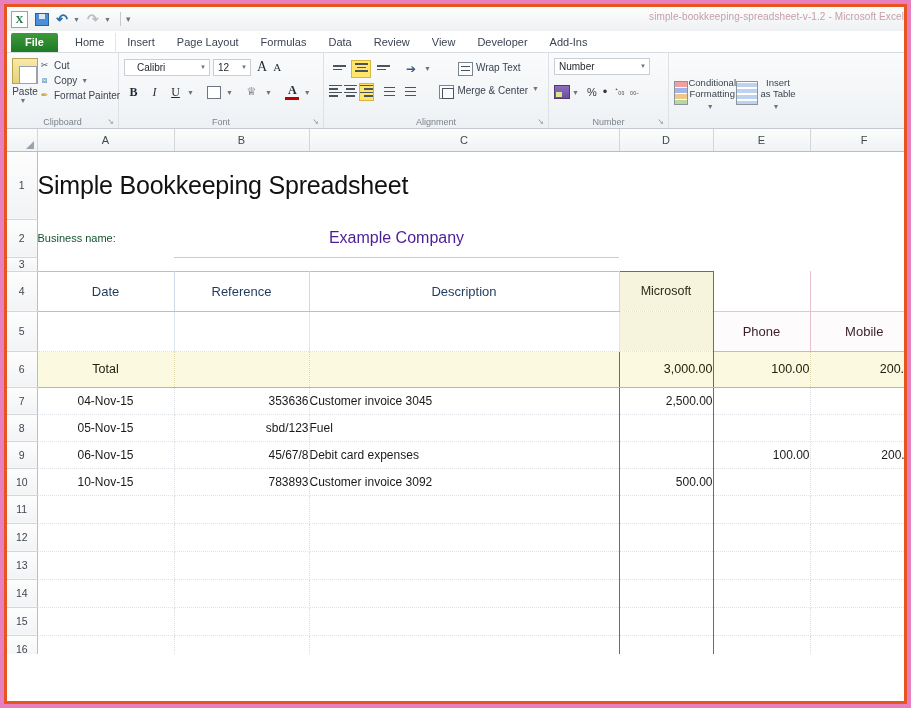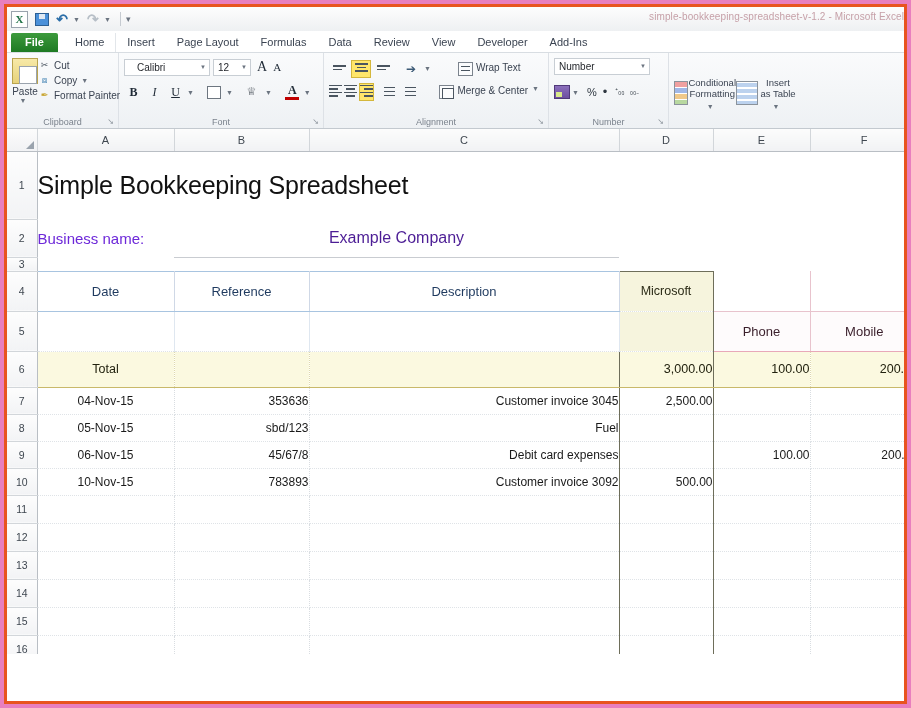--- a/index.html
+++ b/index.html
@@ -411,33 +411,33 @@
     font-size: 10.5px; color: #3f4750;
     text-align: center;
   }
   td.cell {
     border-right: 1px dotted #d9dde1;
     border-bottom: 1px dotted #dfe3e7;
     font-size: 12px;
     color: #1a1a1a;
     padding: 0 7px;
   }
-  .a-left   { text-align: right; }
+  .a-left   { text-align: left; }
   .a-center { text-align: center; }
   .a-right  { text-align: right; }
 
   
   td.title-cell {
     font-size: 25px; font-weight: bold; color: #111111;
     letter-spacing: -.2px;
     padding-left: 10px;
     border-right: none; border-bottom: none;
   }
   td.biz-label {
-    font-size: 15px; font-weight: bold; color: #6d28d9;
+    font-size: 11px; font-weight: bold; color: #14532d;
     padding-left: 10px;
     border-right: none; border-bottom: none;
   }
   td.biz-value {
     font-size: 16px; color: #4c1d95;
     border-right: none;
     border-bottom: 1px solid #c9ccd1;
   }
   td.blank-right { border-right: none; border-bottom: none; }
 

